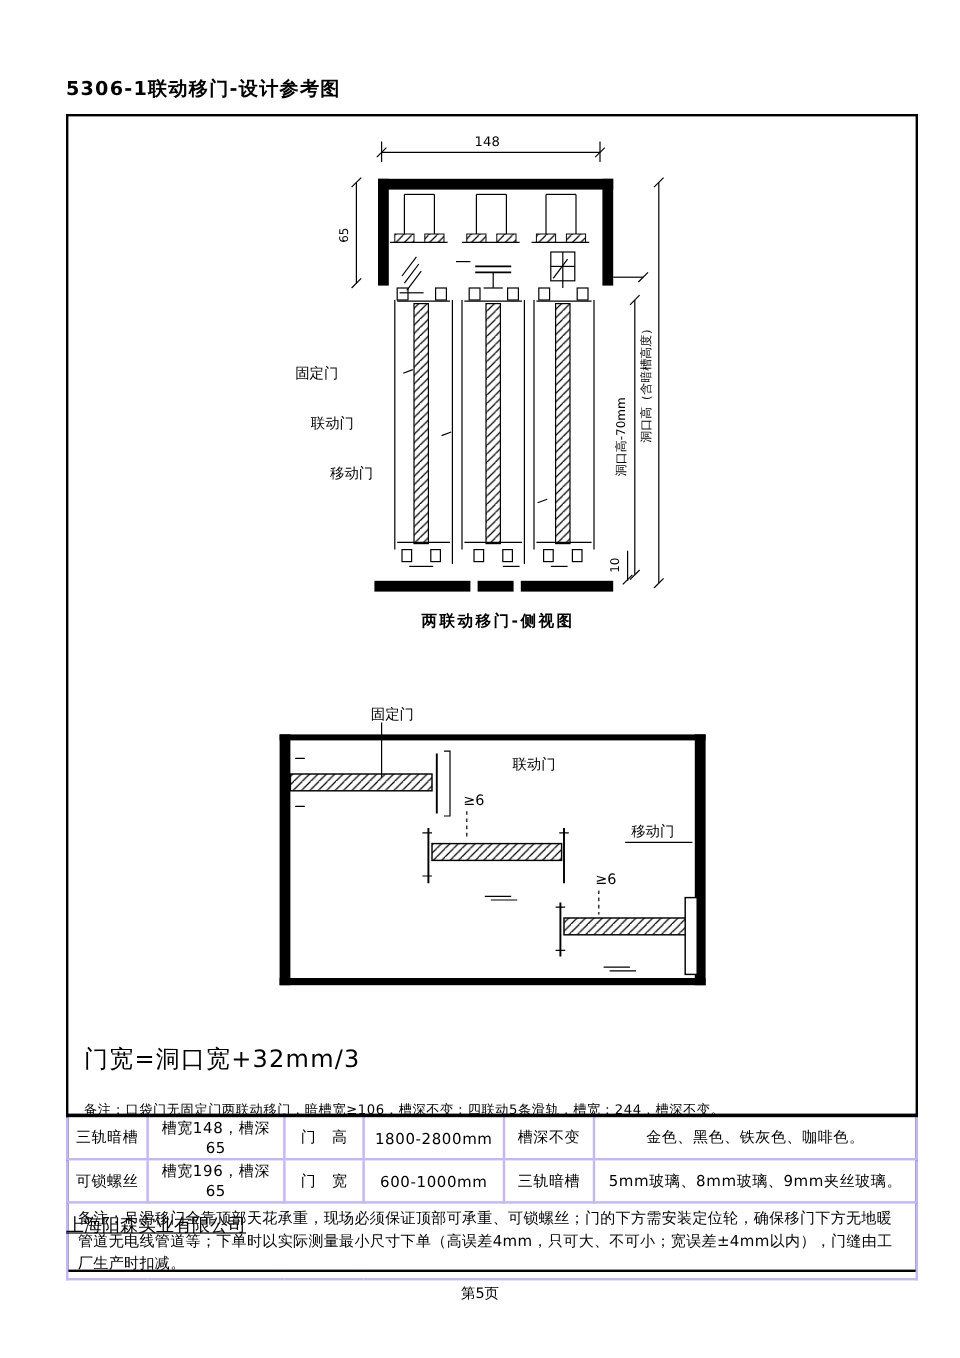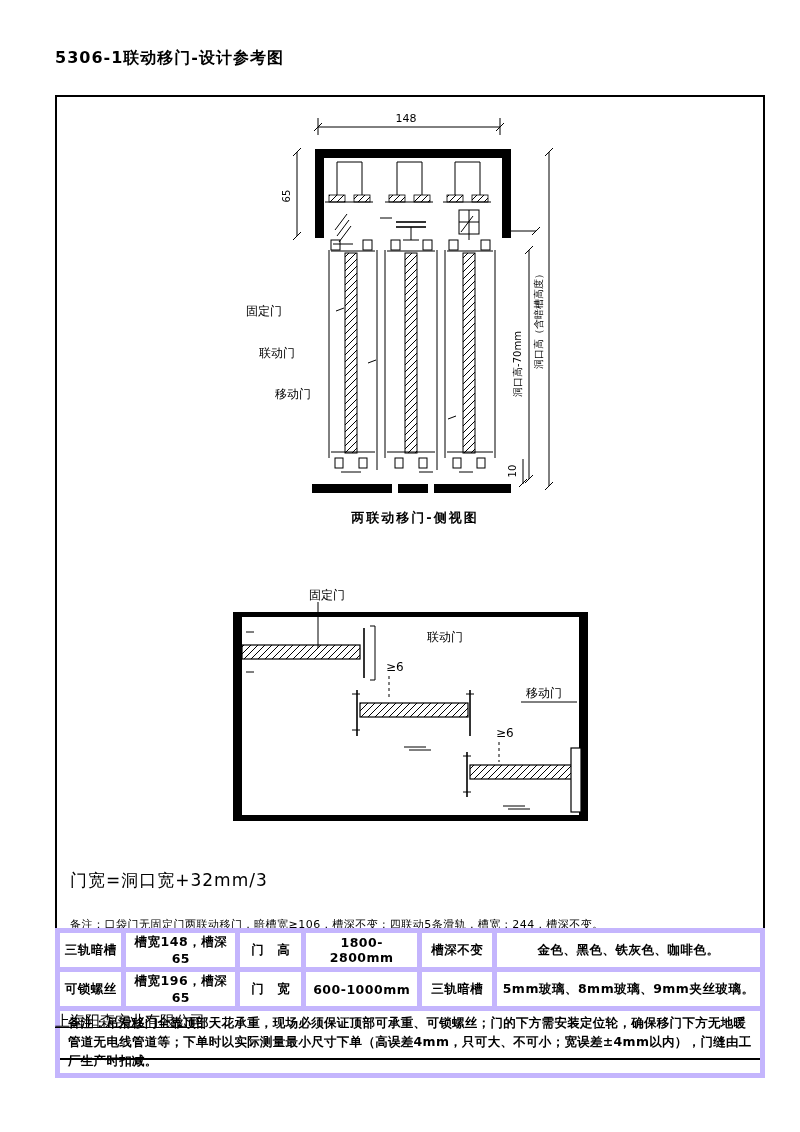--- a/index.html
+++ b/index.html
@@ -4,39 +4,39 @@
 <style>
   * { margin:0; padding:0; box-sizing:border-box; }
   html,body { background:#ffffff; }
   .sheet {
     position:relative; width:800px; height:1132px; background:#ffffff;
     font-family:"DejaVu Sans","Liberation Sans",sans-serif; color:#000;
     overflow:hidden;
   }
   .abs { position:absolute; }
   .title {
-    left:55px; top:48px; font-size:16px; font-weight:bold; letter-spacing:1px;
+    left:55px; top:64px; font-size:16px; font-weight:bold; letter-spacing:1px;
   }
   .frame {
     left:55px; top:95px; width:710px; height:965px;
     border:2px solid #000;
   }
   .caption { font-size:13px; font-weight:bold; letter-spacing:2px; text-align:center; width:240px; }
   .cap1 { left:295px; top:509px; }
   .cap2 { left:295px; top:840px; }
-  .formula { left:70px; top:869px; font-size:17px; letter-spacing:1px; }
+  .formula { left:70px; top:869px; font-size:20px; letter-spacing:1px; }
   .remark  { left:70px; top:894px; font-size:11px; letter-spacing:0.5px; white-space:nowrap;margin-top:23px; }
   table.spec {
     position:absolute; left:55px; top:928px; width:710px;
     border-collapse:collapse; table-layout:fixed;
     border:2px solid #000; border-top:3px solid #000;
   }
   table.spec td {
-    border:5px solid #c4b5fd; font-size:12.5px; text-align:center;
-    height:27px; padding:1px 4px; letter-spacing:0.5px;font-weight:bold;
+    border:2px solid #c4b5fd; font-size:12.5px; text-align:center;
+    height:27px; padding:1px 4px; letter-spacing:0.5px;
   }
   table.spec td.notecell {
     text-align:left; font-size:12.5px; line-height:1.5; padding:3px 8px;
     height:46px; letter-spacing:0.3px;
   }
   .footer-company { left:55px; top:1012px; font-size:15px; text-decoration:underline; }
   .footer-page { left:0; top:1070px; width:800px; text-align:center; font-size:12px; }
   svg text { font-family:"DejaVu Sans","Liberation Sans",sans-serif; fill:#000; }
   .ln { stroke:#000; stroke-width:1; fill:none; }
   .ln2 { stroke:#000; stroke-width:1.6; fill:none; }
@@ -294,14 +294,15 @@
         <td>三轨暗槽</td>
         <td>5mm玻璃、8mm玻璃、9mm夹丝玻璃。</td>
       </tr>
       <tr>
         <td class="notecell" colspan="6">备注：吊滑移门全靠顶部天花承重，现场必须保证顶部可承重、可锁螺丝；门的下方需安装定位轮，确保移门下方无地暖管道无电线管道等；下单时以实际测量最小尺寸下单（高误差4mm，只可大、不可小；宽误差±4mm以内），门缝由工厂生产时扣减。</td>
       </tr>
     </tbody>
   </table>
 
   <div class="abs footer-company">上海阳森实业有限公司</div>
+  <div class="abs footer-page">第5页</div>
 
 </div>
 
 </body></html>

